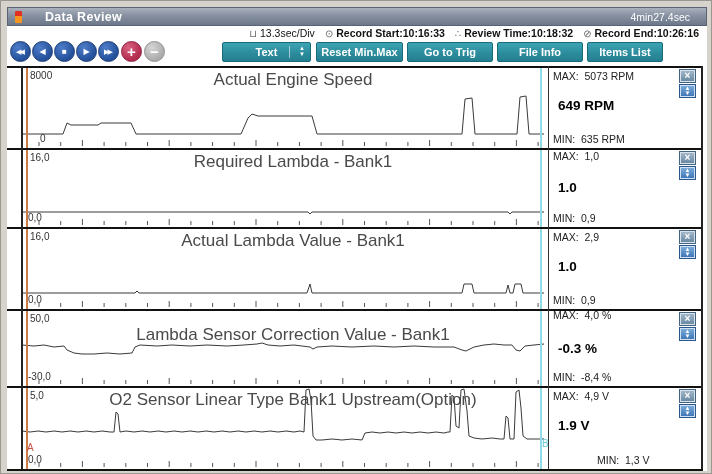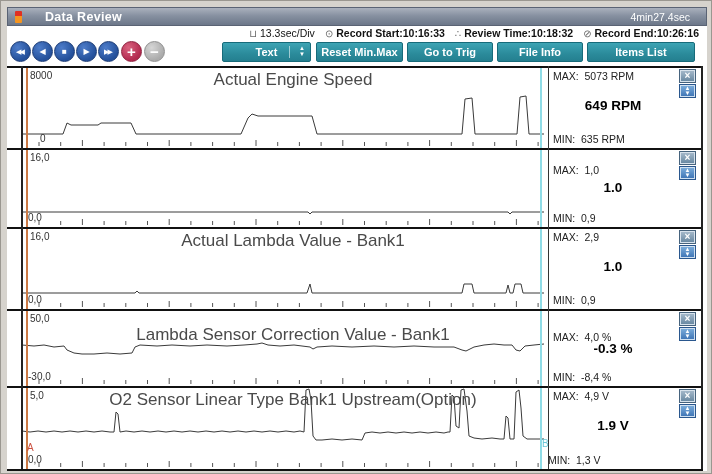--- a/index.html
+++ b/index.html
@@ -31,21 +31,21 @@
   .tealbtn{position:absolute;top:2px;height:20px;background:linear-gradient(#3da4b4,#2b8b9b 60%,#247f8f);
     border:1px solid #176b7a;border-radius:2px;color:#fff;font-size:11px;font-weight:bold;
     display:flex;align-items:center;justify-content:center;box-sizing:border-box;cursor:pointer;}
   .combo-arrows{position:absolute;right:5px;top:2px;display:flex;flex-direction:column;line-height:6px;font-size:6px;}
   .combo-div{position:absolute;right:20px;top:3px;bottom:3px;width:1px;background:rgba(255,255,255,.55);}
   
   .charts{position:absolute;left:6px;top:63px;width:700px;height:407px;background:#fff;}
   .row-label{position:absolute;font-size:10px;color:#333;z-index:5;}
   .chart-title{position:absolute;text-align:center;font-size:17px;color:#4a4a4a;z-index:4;padding-left:8px;}
   .panel-max,.panel-min{position:absolute;font-size:10.5px;color:#222;z-index:5;white-space:pre;}
-  .panel-cur{position:absolute;text-align:center;font-size:13.5px;font-weight:bold;color:#000;z-index:5;}
+  .panel-cur{position:absolute;text-align:left;font-size:13.5px;font-weight:bold;color:#000;z-index:5;}
   .xbtn{position:absolute;width:17px;height:14px;box-sizing:border-box;cursor:pointer;z-index:6;
     background:linear-gradient(#a9bccd,#64859f);border:1px solid #46637d;box-shadow:inset 0 0 0 1px #d7e2ec;
     color:#fff;font-size:10px;font-weight:bold;display:flex;align-items:center;justify-content:center;line-height:1;}
   .udbtn{position:absolute;width:17px;height:14px;box-sizing:border-box;cursor:pointer;z-index:6;
     background:linear-gradient(#7fb0dd,#3b72b4);border:1px solid #2a578e;box-shadow:inset 0 0 0 1px #cfe0f0;
     color:#fff;display:flex;flex-direction:column;align-items:center;justify-content:center;}
   .udbtn span{font-size:6px;line-height:5px;}
   .cursor-a{position:absolute;width:2px;background:#cd7a45;z-index:3;cursor:ew-resize;}
   .cursor-b{position:absolute;width:2px;background:#8fdce6;z-index:3;cursor:ew-resize;}
   .cur-label-a{position:absolute;color:#cc5040;font-size:10px;z-index:5;}
@@ -93,21 +93,21 @@
     <div class="tealbtn" style="left:215px;width:89px">
       <span>Text</span>
       <span class="combo-div"></span>
       <span class="combo-arrows">
           <span>▲</span>
           <span>▼</span>
         </span>
     </div>
     <div class="tealbtn" style="left:400px;width:86px">Go to Trig</div>
     <div class="tealbtn" style="left:490px;width:86px">File Info</div>
-    <div class="tealbtn" style="left:580px;width:108px">Items List</div>
+    <div class="tealbtn" style="left:580px;width:76px">Items List</div>
   </div>
 
   <div class="charts" id="charts">
       <div style="position: absolute; left: 0px; top: 2px; width: 696px; height: 2px; background: rgb(17, 17, 17); z-index: 4;"></div>
       <div style="position: absolute; left: 0px; top: 84px; width: 696px; height: 2px; background: rgb(17, 17, 17); z-index: 4;"></div>
       <div style="position: absolute; left: 0px; top: 163px; width: 696px; height: 2px; background: rgb(17, 17, 17); z-index: 4;"></div>
       <div style="position: absolute; left: 0px; top: 245px; width: 696px; height: 2px; background: rgb(17, 17, 17); z-index: 4;"></div>
       <div style="position: absolute; left: 0px; top: 322px; width: 696px; height: 2px; background: rgb(17, 17, 17); z-index: 4;"></div>
       <div style="position: absolute; left: 0px; top: 405px; width: 696px; height: 2px; background: rgb(17, 17, 17); z-index: 4;"></div>
       <div style="position: absolute; left: 14px; top: 2px; width: 2px; height: 403px; background: rgb(34, 34, 34); z-index: 4;"></div>
@@ -148,22 +148,23 @@
           <line x1="429.2999999999999" x2="429.2999999999999" y1="76" y2="80" stroke="#555" stroke-width="1"></line>
           <line x1="450.9999999999999" x2="450.9999999999999" y1="76" y2="80" stroke="#555" stroke-width="1"></line>
           <line x1="472.6999999999999" x2="472.6999999999999" y1="76" y2="80" stroke="#555" stroke-width="1"></line>
           <line x1="494.39999999999986" x2="494.39999999999986" y1="74" y2="80" stroke="#555" stroke-width="1"></line>
           <line x1="516.0999999999999" x2="516.0999999999999" y1="76" y2="80" stroke="#555" stroke-width="1"></line>
           <polyline points="0,68 41,68 45,57 49,59 76,59 79,57 109,57 114,68 219,68 226,52 230,48 236,50 290,50 295,68 440,68 443,33 450,32 453,68 495,68 498,31 504,30 507,68 522,68" fill="none" stroke="#3a3a3a" stroke-width="1"></polyline>
         </svg>
       </div>
       <div style="position: absolute; left: 0px; top: 84px; width: 696px; height: 79px;">
     <div class="row-label lbl-top" style="left: 23px; top: 4px;">16,0</div>
+    <div class="chart-title" style="left: 15px; width: 526px; top: 4px;">Required Lambda - Bank1</div>
     <div class="row-label lbl-bot" style="left: 21px; top: 64px;">0,0</div>
-    <div class="panel-max" style="left: 546px; top: 16px;">MAX:  1,0</div>
+    <div class="panel-max" style="left: 546px; top: 2px;">MAX:  1,0</div>
     <div class="panel-cur" style="left: 551px; width: 110px; top: 32px;">1.0</div>
     <div class="panel-min" style="left: 546px; top: 64px;">MIN:  0,9</div>
     <div class="xbtn" style="left: 672px; top: 3px;">×</div>
     <div class="udbtn" style="left: 672px; top: 18px;">
           <span class="u">▲</span>
           <span class="d">▼</span>
         </div>
   <svg class="plot" width="526" height="79" style="left: 15px; top: 0px;">
           <line x1="17" x2="17" y1="73" y2="77" stroke="#555" stroke-width="1"></line>
           <line x1="38.7" x2="38.7" y1="73" y2="77" stroke="#555" stroke-width="1"></line>
@@ -229,21 +230,21 @@
           <line x1="472.6999999999999" x2="472.6999999999999" y1="76" y2="80" stroke="#555" stroke-width="1"></line>
           <line x1="494.39999999999986" x2="494.39999999999986" y1="74" y2="80" stroke="#555" stroke-width="1"></line>
           <line x1="516.0999999999999" x2="516.0999999999999" y1="76" y2="80" stroke="#555" stroke-width="1"></line>
           <polyline points="0,66 113,66 115,64 117,66 285,66 288,57 290,66 440,66 442,57 450,57 452,66 484,66 486,58 488,66 491,66 493,57 499,57 501,66 522,66" fill="none" stroke="#3a3a3a" stroke-width="1"></polyline>
         </svg>
       </div>
       <div style="position: absolute; left: 0px; top: 245px; width: 696px; height: 77px;">
     <div class="row-label lbl-top" style="left: 23px; top: 4px;">50,0</div>
     <div class="chart-title" style="left: 15px; width: 526px; top: 4px; margin-top: 12px;">Lambda Sensor Correction Value - Bank1</div>
     <div class="row-label lbl-bot" style="left: 21px; top: 62px;">-30,0</div>
-    <div class="panel-max" style="left: 546px; top: 22px;">MAX:  4,0 %</div>
+    <div class="panel-max" style="left: 546px; top: 0;">MAX:  4,0 %</div>
     <div class="panel-cur" style="left: 551px; width: 110px; top: 32px;">-0.3 %</div>
     <div class="panel-min" style="left: 546px; top: 62px;">MIN:  -8,4 %</div>
     <div class="xbtn" style="left: 672px; top: 3px;">×</div>
     <div class="udbtn" style="left: 672px; top: 18px;">
           <span class="u">▲</span>
           <span class="d">▼</span>
         </div>
   <svg class="plot" width="526" height="77" style="left: 15px; top: 0px;">
           <line x1="17" x2="17" y1="71" y2="75" stroke="#555" stroke-width="1"></line>
           <line x1="38.7" x2="38.7" y1="71" y2="75" stroke="#555" stroke-width="1"></line>
@@ -271,21 +272,21 @@
           <line x1="516.0999999999999" x2="516.0999999999999" y1="71" y2="75" stroke="#555" stroke-width="1"></line>
           <polyline points="0,36 12,37 22,36 32,38 42,37 45,41 52,44 60,45 72,45 85,44 98,45 110,44 113,38 118,36 135,37 150,36 168,37 185,36 205,37 222,36 235,35 240,34 246,36 258,37 272,36 288,38 291,40 295,38 310,37 330,38 352,37 372,38 392,37 412,38 432,38 440,41 444,42 452,38 462,36 472,35 482,36 490,36 494,41 498,42 503,37 512,36 522,35" fill="none" stroke="#3a3a3a" stroke-width="1"></polyline>
         </svg>
       </div>
       <div style="position: absolute; left: 0px; top: 322px; width: 696px; height: 107px;">
     <div class="row-label lbl-top" style="left: 23px; top: 4px;">5,0</div>
     <div class="chart-title" style="left: 15px; width: 526px; top: 4px;">O2 Sensor Linear Type Bank1 Upstream(Option)</div>
     <div class="row-label lbl-bot" style="left: 21px; top: 68px;">0,0</div>
     <div class="panel-max" style="left: 546px; top: 4px;">MAX:  4,9 V</div>
     <div class="panel-cur" style="left: 551px; width: 110px; top: 32px;">1.9 V</div>
-    <div class="panel-min" style="left: 528px; top: 68px; padding-left: 13px;">MIN:  1,3 V</div>
+    <div class="panel-min" style="left: 577px; top: 68px; padding-left: 13px;">MIN:  1,3 V</div>
     <div class="xbtn" style="left: 672px; top: 3px;">×</div>
     <div class="udbtn" style="left: 672px; top: 18px;">
           <span class="u">▲</span>
           <span class="d">▼</span>
         </div>
   <svg class="plot" width="526" height="83" style="left: 15px; top: 0px;">
           <line x1="17" x2="17" y1="77" y2="81" stroke="#555" stroke-width="1"></line>
           <line x1="38.7" x2="38.7" y1="77" y2="81" stroke="#555" stroke-width="1"></line>
           <line x1="60.400000000000006" x2="60.400000000000006" y1="75" y2="81" stroke="#555" stroke-width="1"></line>
           <line x1="82.10000000000001" x2="82.10000000000001" y1="77" y2="81" stroke="#555" stroke-width="1"></line>

